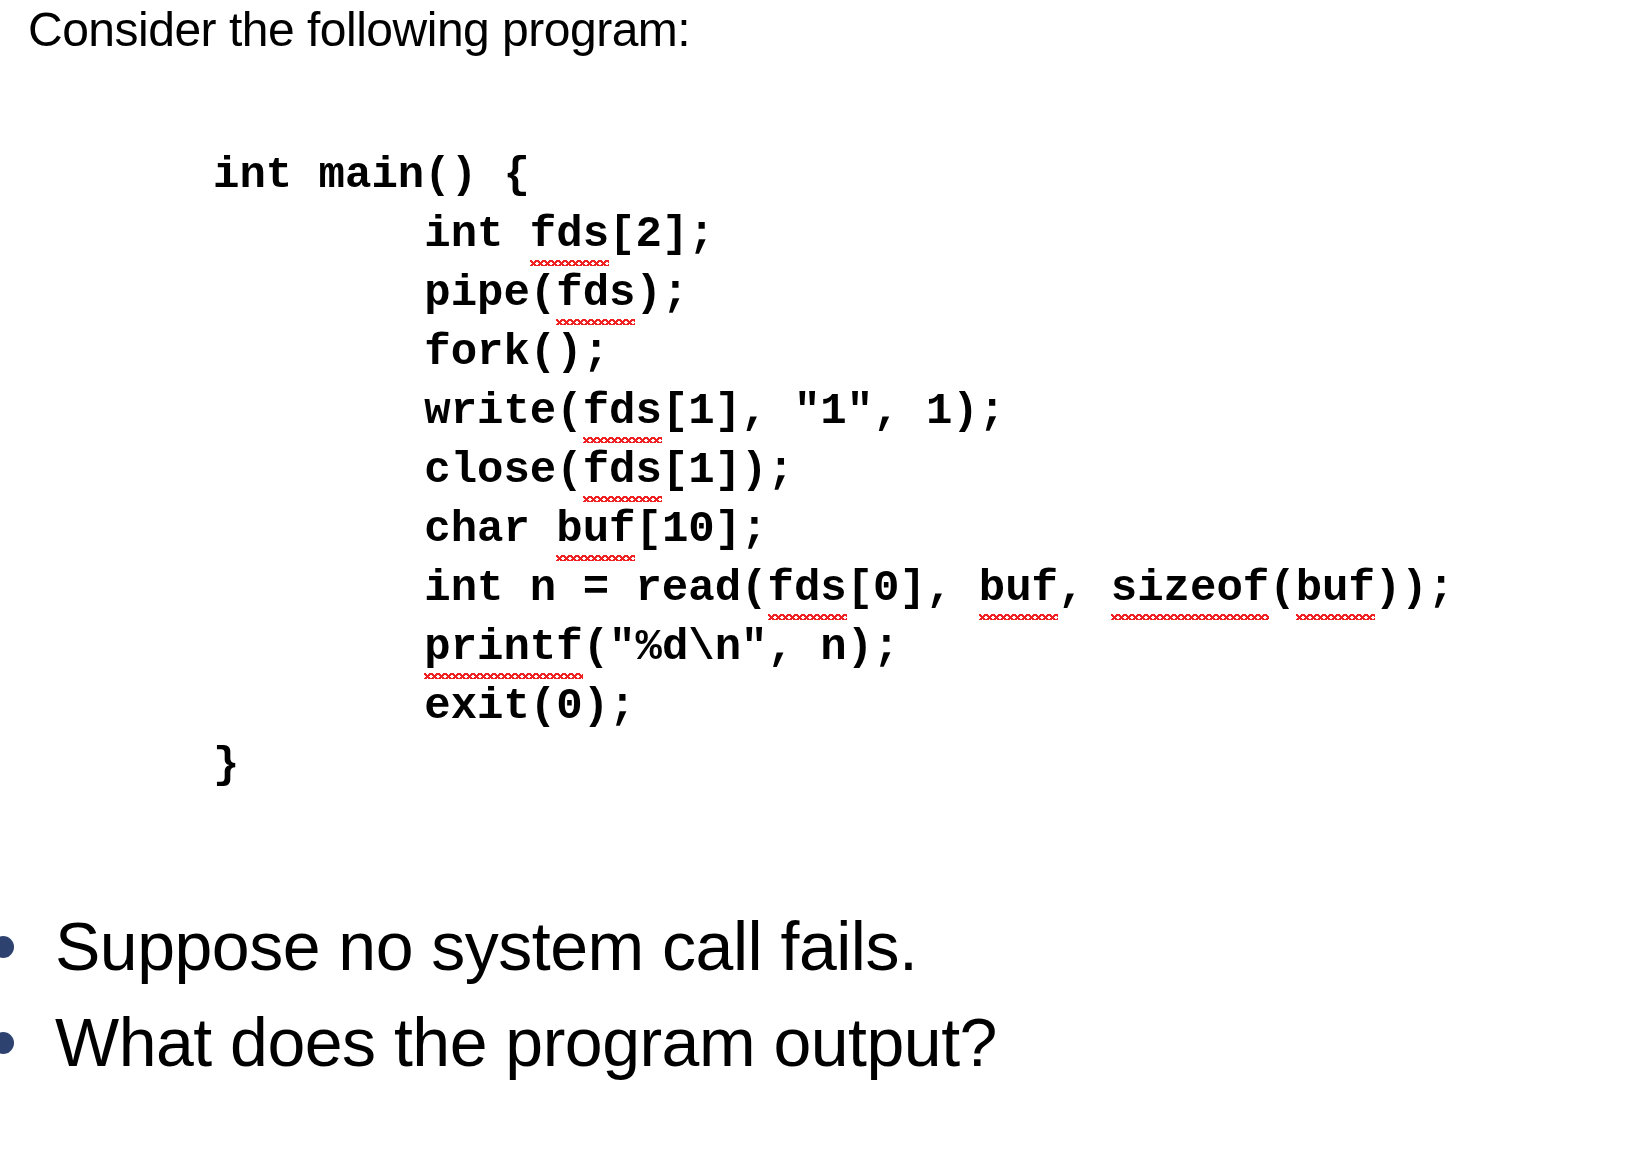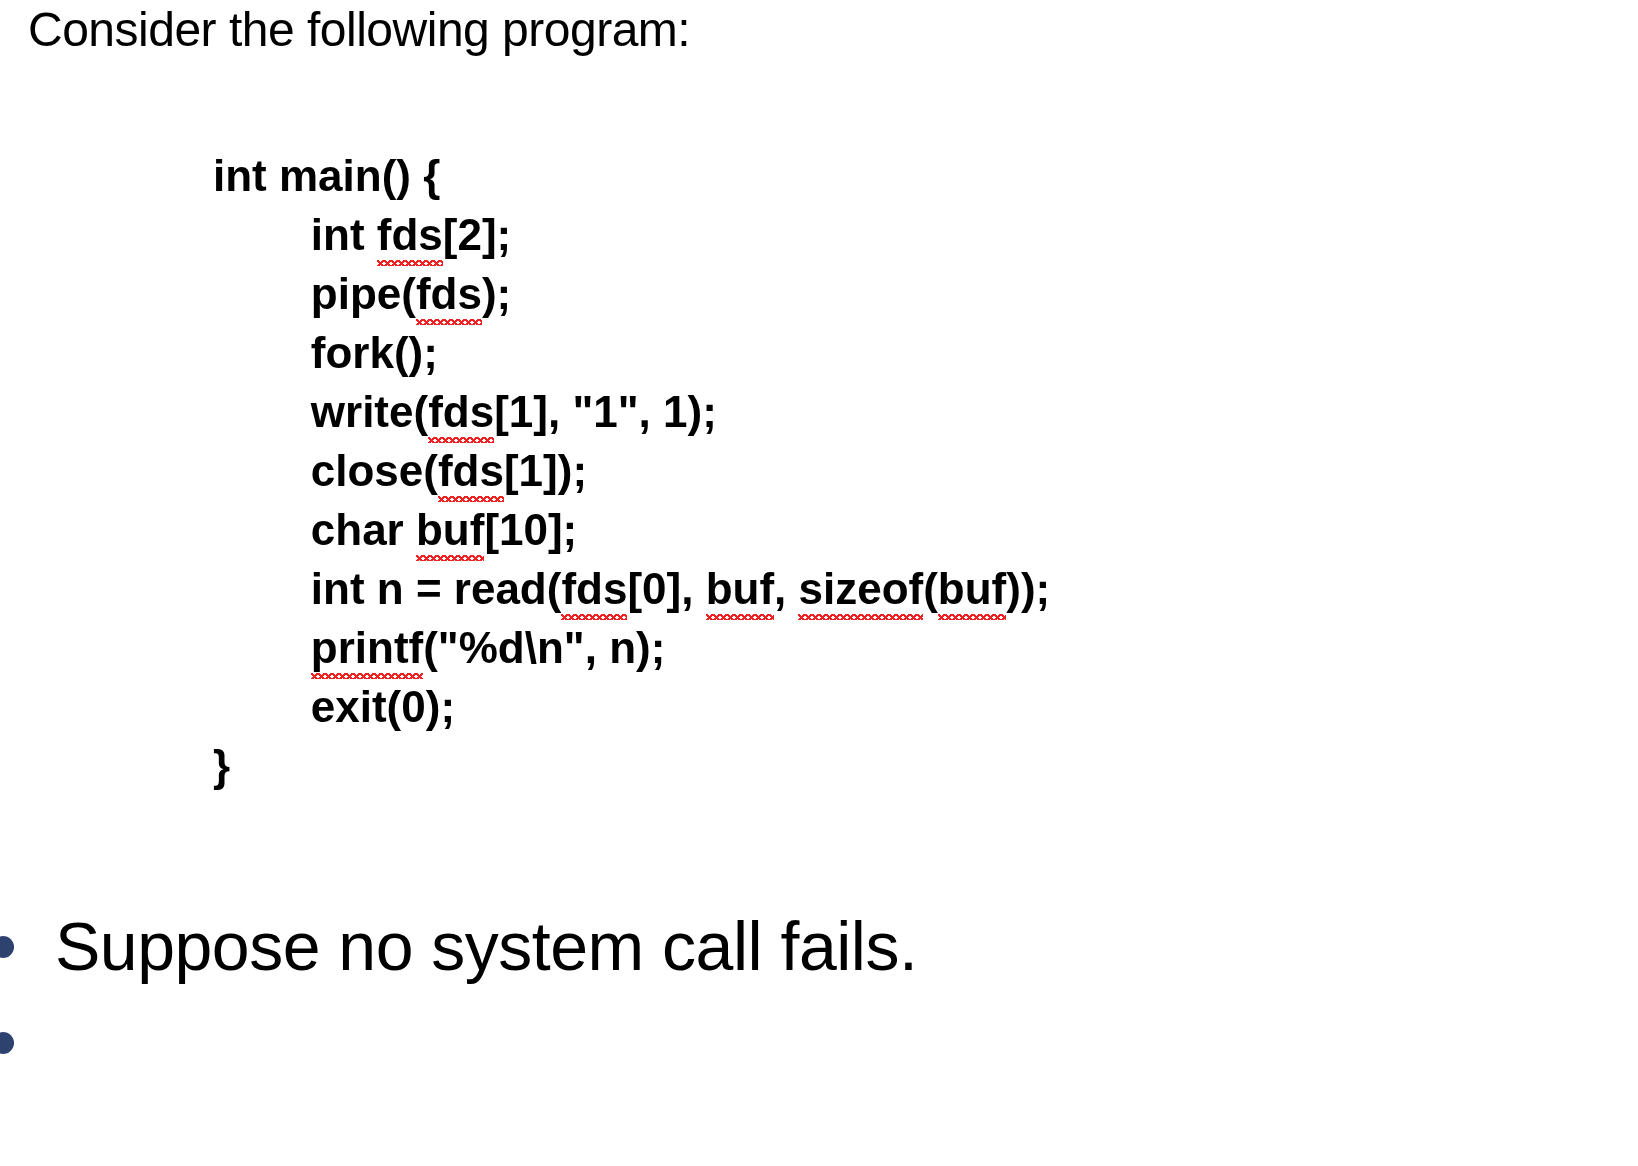--- a/index.html
+++ b/index.html
@@ -29,21 +29,21 @@
     line-height: 1.08;
     white-space: nowrap;
     color: #000000;
   }
 
   
   .code-block {
     position: absolute;
     left: 213px;
     top: 146px;
-    font-family: Liberation Sans, sans-serif;
+    font-family: Liberation Mono, monospace;
     font-size: 44px;
     font-weight: bold;
     line-height: 59px;
     white-space: pre;
     color: #000000;
     letter-spacing: 0px;
   }
   .code-line {
     white-space: pre;
     height: 59px;
@@ -112,14 +112,15 @@
 
 <div class="code-block" id="code-block"><div class="code-line"><span>int main() {</span></div><div class="code-line"><span>        </span><span>int </span><span class="sq">fds</span><span>[2];</span></div><div class="code-line"><span>        </span><span>pipe(</span><span class="sq">fds</span><span>);</span></div><div class="code-line"><span>        </span><span>fork();</span></div><div class="code-line"><span>        </span><span>write(</span><span class="sq">fds</span><span>[1], "1", 1);</span></div><div class="code-line"><span>        </span><span>close(</span><span class="sq">fds</span><span>[1]);</span></div><div class="code-line"><span>        </span><span>char </span><span class="sq">buf</span><span>[10];</span></div><div class="code-line"><span>        </span><span>int n = read(</span><span class="sq">fds</span><span>[0], </span><span class="sq">buf</span><span>, </span><span class="sq">sizeof</span><span>(</span><span class="sq">buf</span><span>));</span></div><div class="code-line"><span>        </span><span class="sq">printf</span><span>("%d\n", n);</span></div><div class="code-line"><span>        </span><span>exit(0);</span></div><div class="code-line"><span>}</span></div></div>
 
 <div class="bullet-list" id="bullet-list">
     <div class="bullet-row">
       <span class="bullet-marker"></span>
       <span class="bullet-text">Suppose no system call fails.</span>
     </div>
     <div class="bullet-row">
       <span class="bullet-marker"></span>
+      <span class="bullet-text">What does the program output?</span>
     </div>
   </div>
 
 </body></html>

